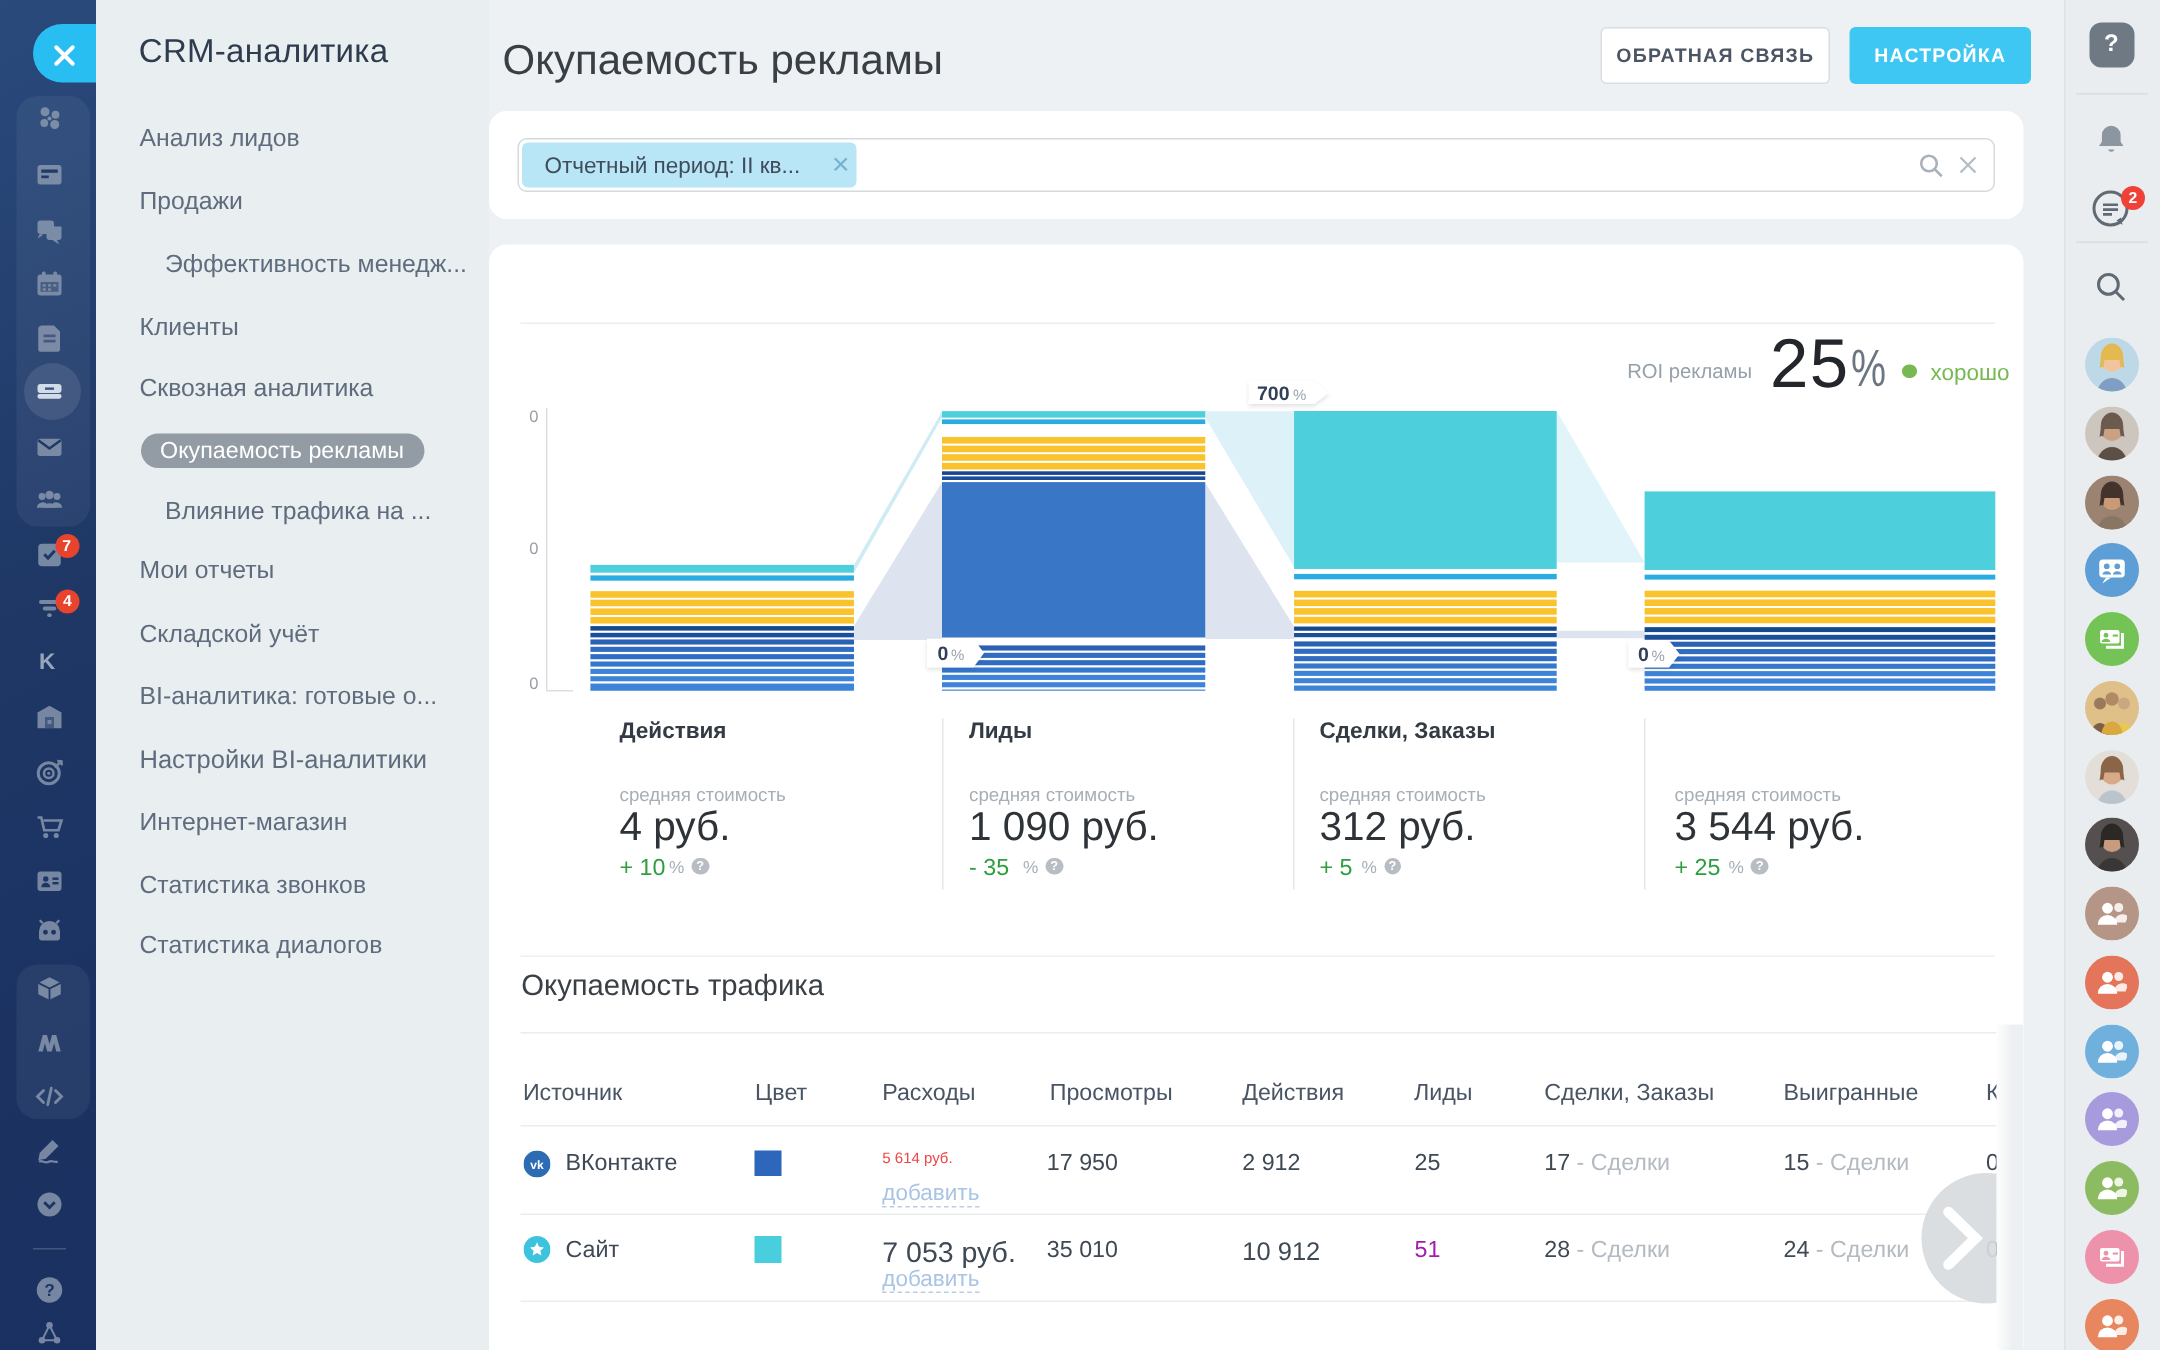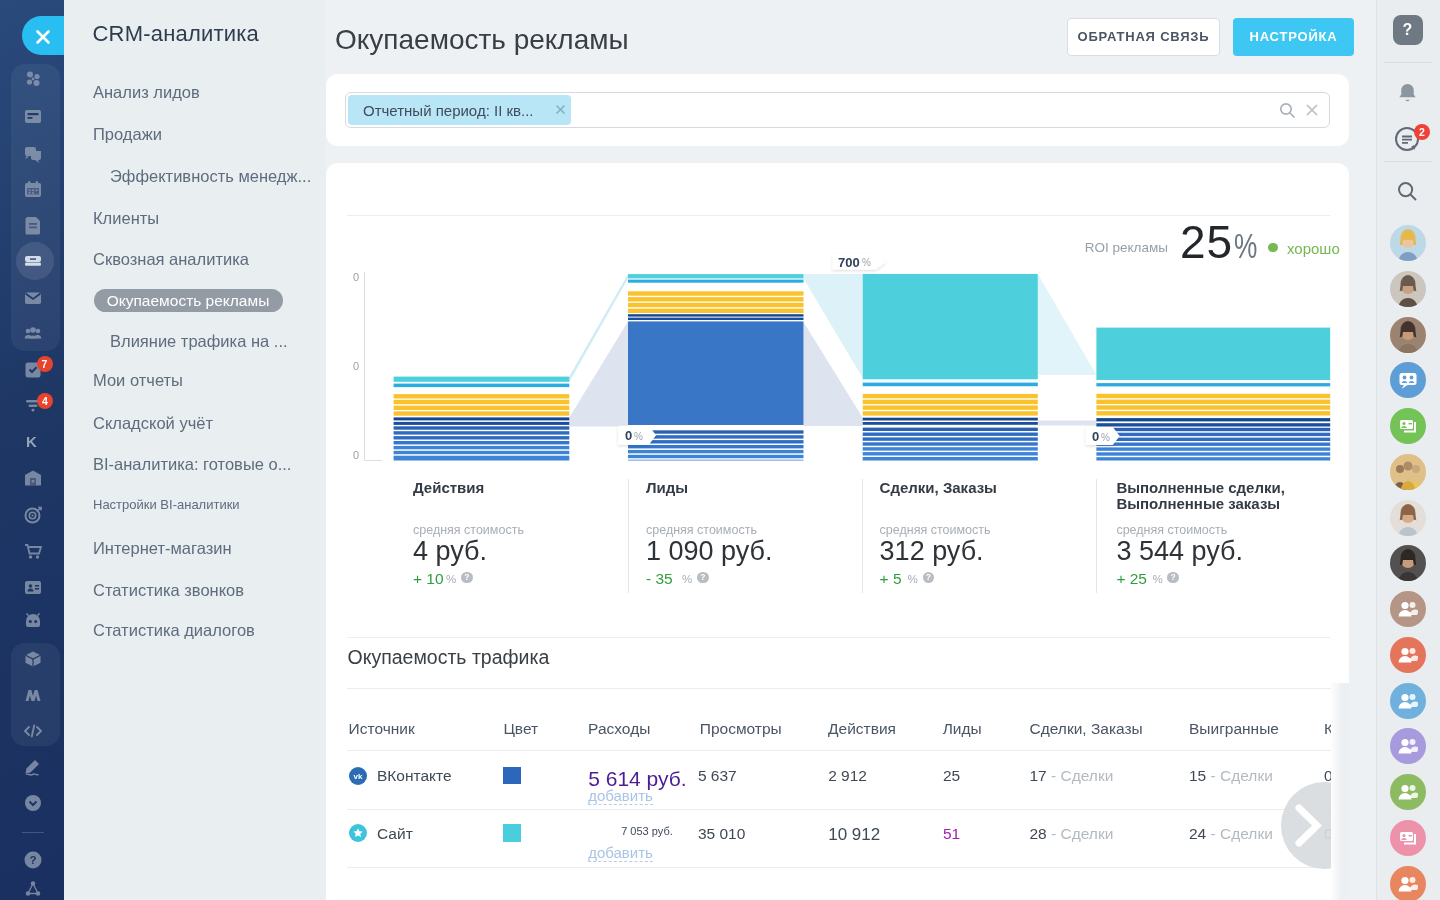--- a/index.html
+++ b/index.html
@@ -142,21 +142,21 @@
 <div class="abs" style="left:93px;top:83px;font-size:16.5px;color:#5f6c7d;">Анализ лидов</div>
 <div class="abs" style="left:93px;top:124.5px;font-size:16.5px;color:#5f6c7d;">Продажи</div>
 <div class="abs" style="left:110px;top:167px;font-size:16.5px;color:#5f6c7d;">Эффективность менедж...</div>
 <div class="abs" style="left:93px;top:208.5px;font-size:16.5px;color:#5f6c7d;">Клиенты</div>
 <div class="abs" style="left:93px;top:250px;font-size:16.5px;color:#5f6c7d;">Сквозная аналитика</div>
 <div class="abs" style="left:93.5px;top:288.5px;width:189px;height:23px;border-radius:11.5px;background:#939ba4;color:#fff;font-size:15.5px;text-align:center;line-height:23px;">Окупаемость рекламы</div>
 <div class="abs" style="left:110px;top:331.7px;font-size:16.5px;color:#5f6c7d;">Влияние трафика на ...</div>
 <div class="abs" style="left:93px;top:371px;font-size:16.5px;color:#5f6c7d;">Мои отчеты</div>
 <div class="abs" style="left:93px;top:413.5px;font-size:16.5px;color:#5f6c7d;">Складской учёт</div>
 <div class="abs" style="left:93px;top:455px;font-size:16.5px;color:#5f6c7d;">BI-аналитика: готовые о...</div>
-<div class="abs" style="left:93px;top:497px;font-size:13px;color:#5f6c7d;">Настройки BI-аналитики</div>
+<div class="abs" style="left:93px;top:497px;font-size:17px;color:#5f6c7d;">Настройки BI-аналитики</div>
 <div class="abs" style="left:93px;top:538.6px;font-size:16.5px;color:#5f6c7d;">Интернет-магазин</div>
 <div class="abs" style="left:93px;top:581px;font-size:16.5px;color:#5f6c7d;">Статистика звонков</div>
 <div class="abs" style="left:93px;top:621px;font-size:16.5px;color:#5f6c7d;">Статистика диалогов</div>
 <div class="abs" style="left:335px;top:24px;font-size:28px;color:#383f45;">Окупаемость рекламы</div>
 <div class="abs" style="left:1067px;top:18px;width:153px;height:37.5px;border:1px solid #d9dde1;border-radius:4px;background:#fff;color:#4b5563;font-size:13px;font-weight:700;letter-spacing:.8px;text-align:center;line-height:36px;">ОБРАТНАЯ СВЯЗЬ</div>
 <div class="abs" style="left:1233px;top:18px;width:121px;height:37.5px;border-radius:4px;background:#3ec7f3;color:#fff;font-size:13px;font-weight:700;letter-spacing:.8px;text-align:center;line-height:37.5px;">НАСТРОЙКА</div>
 <div class="abs" style="left:326px;top:73.5px;width:1022.5px;height:72px;border-radius:12px;background:#fff;"></div>
 <div class="abs" style="left:345px;top:92px;width:985px;height:36px;border:1px solid #d5dade;border-radius:6px;background:#fff;"></div>
 <div class="abs" style="left:348px;top:94.5px;width:223px;height:30px;border-radius:4px;background:#b9e6f7;"></div>
 <div class="abs" style="left:363px;top:102px;font-size:15px;color:#3f4c59;">Отчетный период: II кв...</div>
@@ -284,21 +284,20 @@
 <div class="abs" style="left:320px;top:373px;font-size:27px;color:#2e3338;">1 090 руб.</div>
 <div class="abs" style="left:320px;top:407px;font-size:15.5px;color:#2f9e3f;">- 35</div>
 <div class="abs" style="left:356px;top:410px;font-size:11.5px;color:#a7aeb6;">%</div>
 <div class="abs" style="left:371px;top:408.5px;width:11.5px;height:11.5px;border-radius:50%;background:#b7bdc3;color:#fff;font-size:8.5px;font-weight:700;text-align:center;line-height:11.5px;">?</div>
 <div class="abs" style="left:553.6px;top:317px;font-size:15px;font-weight:700;color:#333b44;line-height:16.2px;">Сделки, Заказы</div>
 <div class="abs" style="left:553.6px;top:359.5px;font-size:12.5px;color:#a7aeb6;">средняя стоимость</div>
 <div class="abs" style="left:553.6px;top:373px;font-size:27px;color:#2e3338;">312 руб.</div>
 <div class="abs" style="left:553.6px;top:407px;font-size:15.5px;color:#2f9e3f;">+ 5</div>
 <div class="abs" style="left:581.6px;top:410px;font-size:11.5px;color:#a7aeb6;">%</div>
 <div class="abs" style="left:596.6px;top:408.5px;width:11.5px;height:11.5px;border-radius:50%;background:#b7bdc3;color:#fff;font-size:8.5px;font-weight:700;text-align:center;line-height:11.5px;">?</div>
-<div class="abs" style="left:790.4px;top:317px;font-size:15px;font-weight:700;color:#333b44;line-height:16.2px;">Выполненные сделки,<br>Выполненные заказы</div>
 <div class="abs" style="left:790.4px;top:359.5px;font-size:12.5px;color:#a7aeb6;">средняя стоимость</div>
 <div class="abs" style="left:790.4px;top:373px;font-size:27px;color:#2e3338;">3 544 руб.</div>
 <div class="abs" style="left:790.4px;top:407px;font-size:15.5px;color:#2f9e3f;">+ 25</div>
 <div class="abs" style="left:826.4px;top:410px;font-size:11.5px;color:#a7aeb6;">%</div>
 <div class="abs" style="left:841.4px;top:408.5px;width:11.5px;height:11.5px;border-radius:50%;background:#b7bdc3;color:#fff;font-size:8.5px;font-weight:700;text-align:center;line-height:11.5px;">?</div>
 <div class="abs" style="left:21px;top:474px;width:983px;height:1px;background:#eceff1;"></div>
 <div class="abs" style="left:21.5px;top:483px;font-size:19.5px;color:#3a4046;">Окупаемость трафика</div>
 <div class="abs" style="left:0;top:0;width:1005px;height:799px;overflow:hidden;">
 <div class="abs" style="left:21px;top:524.5px;width:984px;height:1px;background:#e9edf0;"></div>
 <div class="abs" style="left:22.6px;top:557px;font-size:15.5px;color:#4a5564;">Источник</div>
@@ -310,36 +309,36 @@
 <div class="abs" style="left:703.5px;top:557px;font-size:15.5px;color:#4a5564;">Сделки, Заказы</div>
 <div class="abs" style="left:863px;top:557px;font-size:15.5px;color:#4a5564;">Выигранные</div>
 <div class="abs" style="left:998px;top:557px;font-size:15.5px;color:#4a5564;">Конверсия</div>
 <div class="abs" style="left:21px;top:587.3px;width:984px;height:1px;background:#e9edf0;"></div>
 <svg class="abs" style="left:22.5px;top:603.6px" width="18" height="18" viewBox="0 0 18 18">
         <circle cx="9" cy="9" r="9" fill="#2b6cb3"></circle>
         <text x="9" y="12.2" font-size="8" font-weight="700" fill="#fff" text-anchor="middle" font-family="Liberation Sans">vk</text>
       </svg>
 <div class="abs" style="left:51px;top:604.1px;font-size:15.5px;color:#3f4956;">ВКонтакте</div>
 <div class="abs" style="left:177.4px;top:603.85px;width:17.5px;height:17.5px;background:#2d66ba;"></div>
-<div class="abs" style="left:262.2px;top:604.1px;font-size:21px;color:#4c1d95;">5 614 руб.</div>
+<div class="abs" style="left:262.2px;top:604.1px;font-size:10px;color:#ef4444;">5 614 руб.</div>
 <div class="abs" style="left:262.2px;top:623.6px;font-size:15px;color:#a9c4e4;border-bottom:1px dashed #b9cde7;">добавить</div>
-<div class="abs" style="left:371.9px;top:604.1px;font-size:15.5px;color:#3f4956;">5 637</div>
+<div class="abs" style="left:371.9px;top:604.1px;font-size:15.5px;color:#3f4956;">17 950</div>
 <div class="abs" style="left:502.2px;top:604.1px;font-size:15.5px;color:#3f4956;">2 912</div>
 <div class="abs" style="left:617px;top:604.1px;font-size:15.5px;color:#3f4956;">25</div>
 <div class="abs" style="left:703.5px;top:604.1px;font-size:15.5px;color:#3f4956;">17 <span style="color:#b3bac1">- Сделки</span></div>
 <div class="abs" style="left:863px;top:604.1px;font-size:15.5px;color:#3f4956;">15 <span style="color:#b3bac1">- Сделки</span></div>
 <div class="abs" style="left:998px;top:604.1px;font-size:15.5px;color:#3f4956;">0</div>
 <div class="abs" style="left:21px;top:645.6px;width:984px;height:1px;background:#e9edf0;"></div>
 <svg class="abs" style="left:22.5px;top:661px" width="18" height="18" viewBox="0 0 18 18">
         <circle cx="9" cy="9" r="9" fill="#3ec3de"></circle>
         <path d="M9 4.2 L10.4 7.2 L13.6 7.6 L11.3 9.8 L11.9 13 L9 11.4 L6.1 13 L6.7 9.8 L4.4 7.6 L7.6 7.2 Z" fill="#fff"></path>
       </svg>
 <div class="abs" style="left:51px;top:661.5px;font-size:15.5px;color:#3f4956;">Сайт</div>
 <div class="abs" style="left:177.4px;top:661.25px;width:17.5px;height:17.5px;background:#49cede;"></div>
-<div class="abs" style="left:262.2px;top:661.5px;font-size:11px;color:#3f4956;margin-left:33px;">7 053 руб.</div>
+<div class="abs" style="left:262.2px;top:661.5px;font-size:19px;color:#3f4956;">7 053 руб.</div>
 <div class="abs" style="left:262.2px;top:681px;font-size:15px;color:#a9c4e4;border-bottom:1px dashed #b9cde7;">добавить</div>
 <div class="abs" style="left:371.9px;top:661.5px;font-size:15.5px;color:#3f4956;">35 010</div>
 <div class="abs" style="left:502.2px;top:661.5px;font-size:17px;color:#3f4956;">10 912</div>
 <div class="abs" style="left:617px;top:661.5px;font-size:15.5px;color:#a21caf;">51</div>
 <div class="abs" style="left:703.5px;top:661.5px;font-size:15.5px;color:#3f4956;">28 <span style="color:#b3bac1">- Сделки</span></div>
 <div class="abs" style="left:863px;top:661.5px;font-size:15.5px;color:#3f4956;">24 <span style="color:#b3bac1">- Сделки</span></div>
 <div class="abs" style="left:998px;top:661.5px;font-size:15.5px;color:#3f4956;">0</div>
 <div class="abs" style="left:21px;top:704px;width:984px;height:1px;background:#e9edf0;"></div>
 <div class="abs" style="left:955.1px;top:619.2px;width:86.6px;height:86.6px;border-radius:50%;background:#d8dbde;opacity:.92;"></div>
 <svg class="abs" style="left:968px;top:641px" width="28" height="43" viewBox="0 0 28 43">

